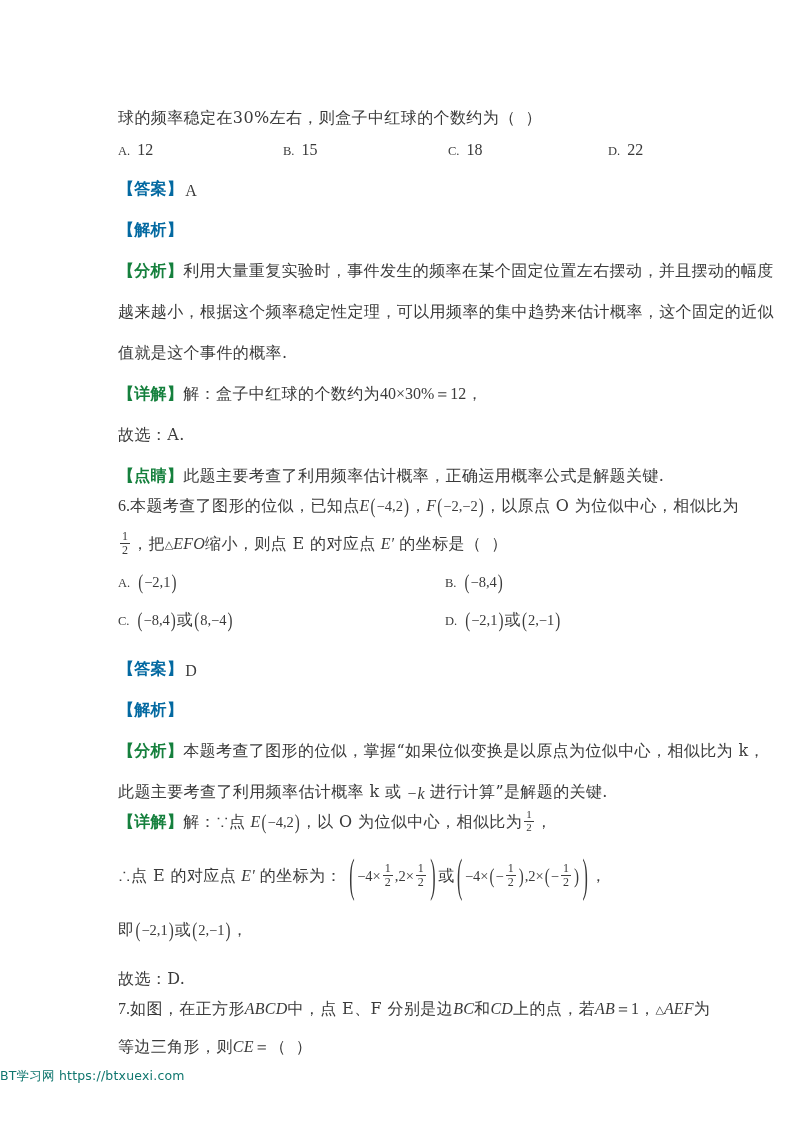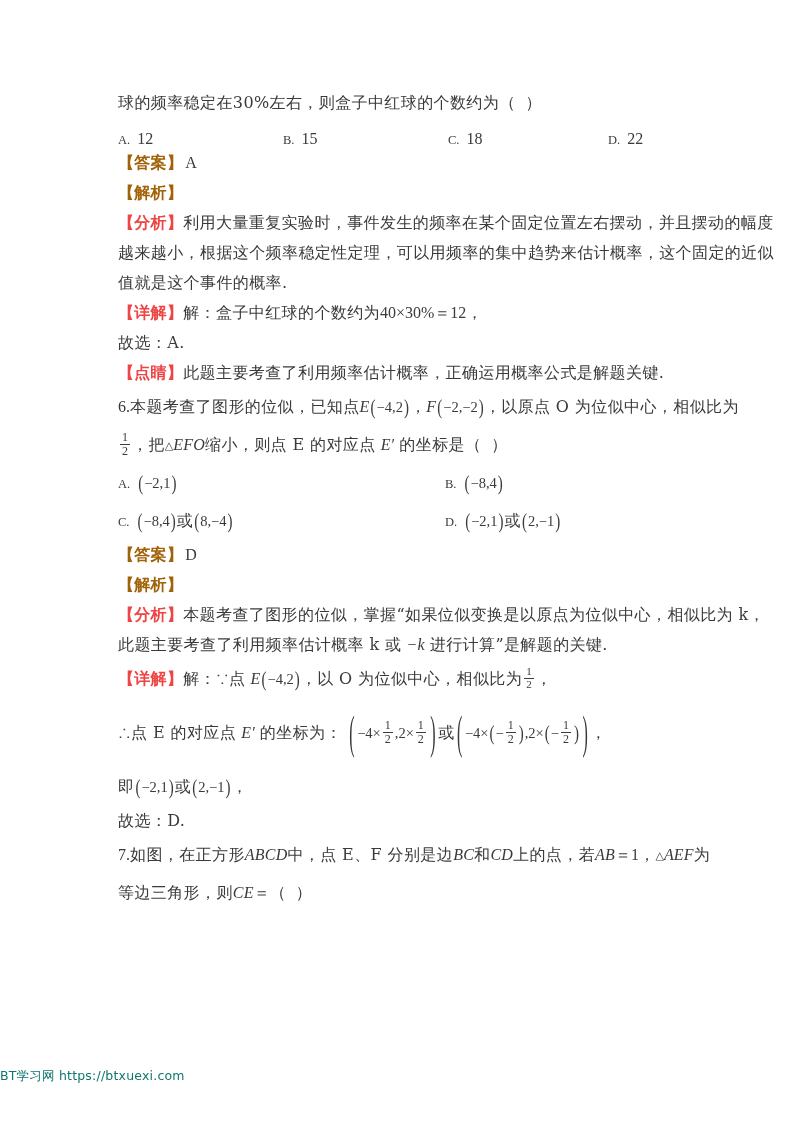--- a/index.html
+++ b/index.html
@@ -24,41 +24,42 @@
   }
   .content {
     position: absolute;
     left: 118px;
     top: 88px;
     width: 560px;
   }
   .row {
     height: 30px;
     display: flex;
-    align-items: center;
+    align-items: flex-end;
     white-space: nowrap;
+    margin-top: 11px;
   }
   .row-tall {
     height: 38px;
     display: flex;
     align-items: center;
     white-space: nowrap;
   }
   .cjk {
     font-family: "DejaVu Serif", "Liberation Serif", serif;
     letter-spacing: 0.4px;
   }
   .tag {
-    color: #a16207;
+    color: #0369a1;
     font-family: "DejaVu Serif", "Liberation Serif", serif;
     font-weight: bold;
     letter-spacing: 0.3px;
   }
   .tag-dark {
-    color: #ef4444;
+    color: #15803d;
     font-family: "DejaVu Serif", "Liberation Serif", serif;
     font-weight: bold;
     letter-spacing: 0.3px;
   }
   .ans-letter {
     color: #3c3c3c;
     font-family: "Liberation Serif", serif;
     margin-left: 2px;
   }
   .mi {

